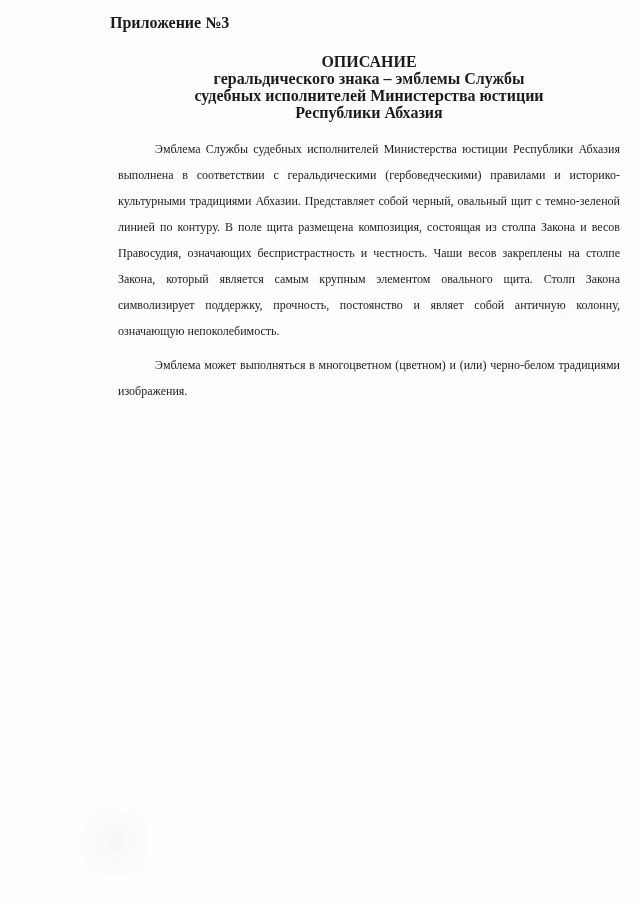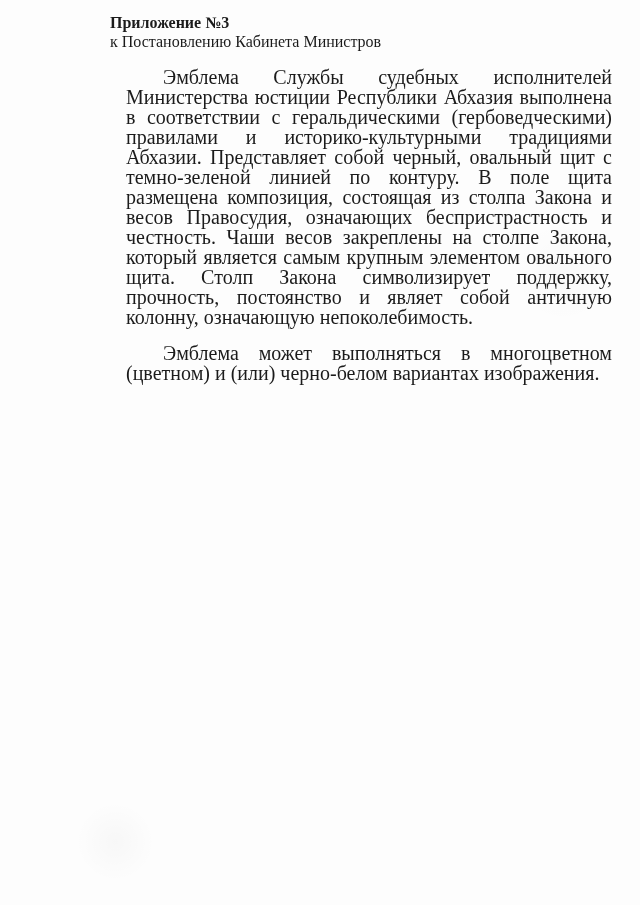--- a/index.html
+++ b/index.html
@@ -36,38 +36,43 @@
     margin-top: 21px;
     text-align: center;
     font-weight: bold;
     font-size: 16px;
     line-height: 17px;
   }
   .body-text {
     margin-top: 15px;
   }
   .body-text p {
-    margin: 16px;
-    font-size: 20px;
-    line-height: 20px;
+    margin: 8px;
+    font-size: 12px;
+    line-height: 26px;
     text-align: justify;
     text-indent: 37px;
   }
 </style>
 </head>
 <body>
 
 <div class="page">
   <div class="content">
 
     <div class="header">
       <div class="line-bold">Приложение №3</div>
-      <div>к Постановлению Кабинета Министров</div>
     </div>
 
+    <div class="doc-title">
+      <div>ОПИСАНИЕ</div>
+      <div>геральдического знака – эмблемы Службы</div>
+      <div>судебных исполнителей Министерства юстиции</div>
+      <div>Республики Абхазия</div>
+    </div>
 
     <div class="body-text">
       <p>Эмблема Службы судебных исполнителей Министерства юстиции Республики Абхазия выполнена в соответствии с геральдическими (гербоведческими) правилами и историко-культурными традициями Абхазии. Представляет собой черный, овальный щит с темно-зеленой линией по контуру. В поле щита размещена композиция, состоящая из столпа Закона и весов Правосудия, означающих беспристрастность и честность. Чаши весов закреплены на столпе Закона, который является самым крупным элементом овального щита. Столп Закона символизирует поддержку, прочность, постоянство и являет собой античную колонну, означающую непоколебимость.</p>
-      <p>Эмблема может выполняться в многоцветном (цветном) и (или) черно-белом вариантах изображения.</p>
+      <p>Эмблема может выполняться в многоцветном (цветном) и (или) черно-белом традициями изображения.</p>
     </div>
 
   </div>
 </div>
 
 </body></html>

